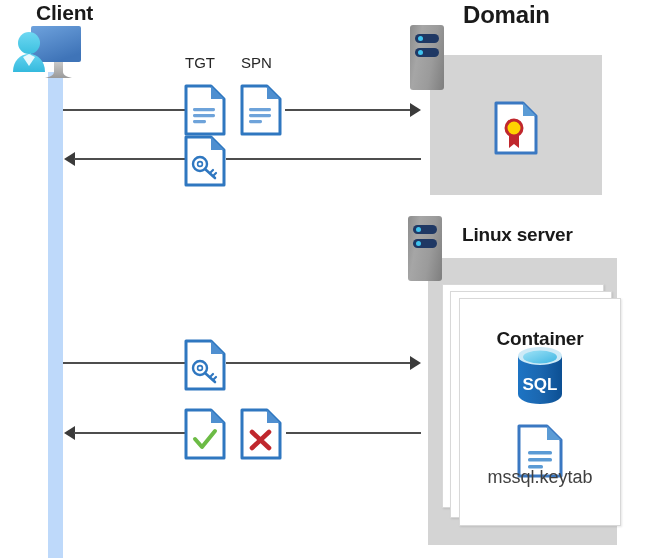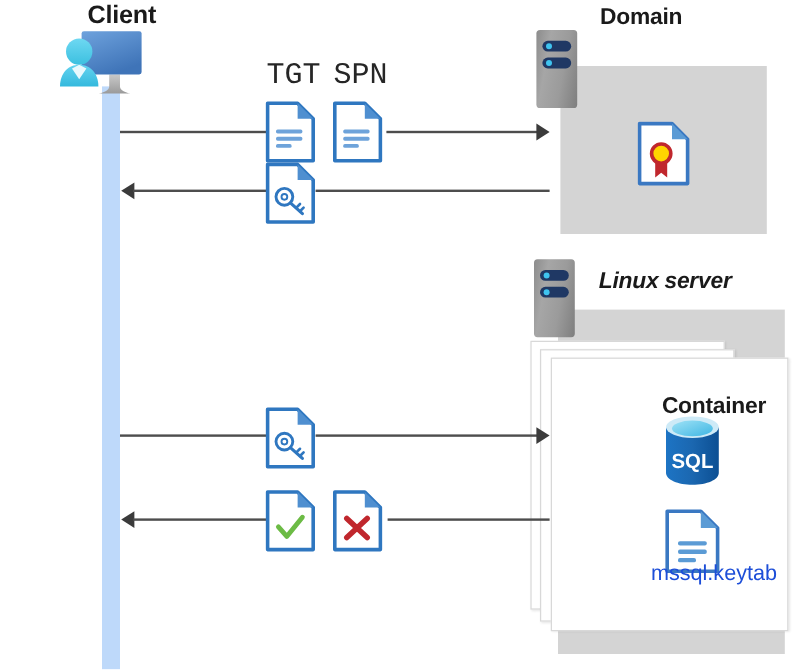--- a/index.html
+++ b/index.html
@@ -11,21 +11,21 @@
     font-family: "Liberation Sans", "DejaVu Sans", sans-serif;
     -webkit-font-smoothing: antialiased;
   }
   #canvas {
     position: relative;
     width: 660px;
     height: 558px;
     background: #ffffff;
     overflow: hidden;
   }
-  .abs { position: absolute; margin-left: 37px; }
+  .abs { position: absolute; }
 
   
   #client-lifeline {
     left: 48px;
     top: 72px;
     width: 15px;
     height: 486px;
     background: #bed9fa;
   }
 
@@ -37,30 +37,29 @@
   }
   #client-title {
     left: 36px;
     top: 0px;
     font-size: 21px;
     line-height: 26px;
   }
   #dc-title {
     left: 463px;
     top: 2px;
-    font-size: 19px;
+    font-size: 24px;
     line-height: 25px;
     width: 150px;
   }
   #linux-title {
     left: 462px;
     top: 222px;
     font-size: 19px;
     line-height: 25px;
-    font-style: italic;
   }
   #container-title {
     left: 0px;
     top: 28px;
     width: 100%;
     text-align: center;
     font-size: 19px;
     line-height: 24px;
   }
 
@@ -120,21 +119,21 @@
 
   
   .card {
     position: absolute;
     background: #ffffff;
     border: 1px solid #d8d8d8;
     box-shadow: 1px 1px 2px rgba(0,0,0,0.10);
   }
   #card-back  { left: 442px; top: 284px; width: 160px; height: 222px; }
   #card-mid   { left: 450px; top: 291px; width: 160px; height: 225px; }
-  #card-front { left: 459px; top: 298px; width: 160px; height: 226px; padding-left: 36px; }
+  #card-front { left: 459px; top: 298px; width: 160px; height: 226px; }
 
   
   .flow-line {
     height: 2px;
     background: #4d4d4d;
   }
   .arrowhead {
     width: 0; height: 0;
   }
   .arrow-right {
@@ -143,39 +142,38 @@
     border-left: 11px solid #3b3b3b;
   }
   .arrow-left {
     border-top: 7px solid transparent;
     border-bottom: 7px solid transparent;
     border-right: 11px solid #3b3b3b;
   }
 
   .small-label {
     color: #262626;
-    font-size: 25px;
+    font-size: 15px;
     line-height: 22px;
-    font-family: Liberation Mono, monospace;
   }
   #tgt-label { left: 185px; top: 52px; }
   #spn-label { left: 241px; top: 52px; }
   #accepted-denied-label {
     left: 145px;
     top: 466px;
     font-size: 19px;
     color: #262626;
   }
   #keytab-label {
     left: 0;
     top: 168px;
     width: 100%;
     text-align: center;
     font-size: 18px;
-    color: #1d4ed8;
+    color: #404040;
   }
 </style>
 </head>
 <body>
 
 <div id="canvas">
 
   <div class="abs" id="client-lifeline"></div>
 
   <div class="abs title-bold" id="client-title">Client</div>

